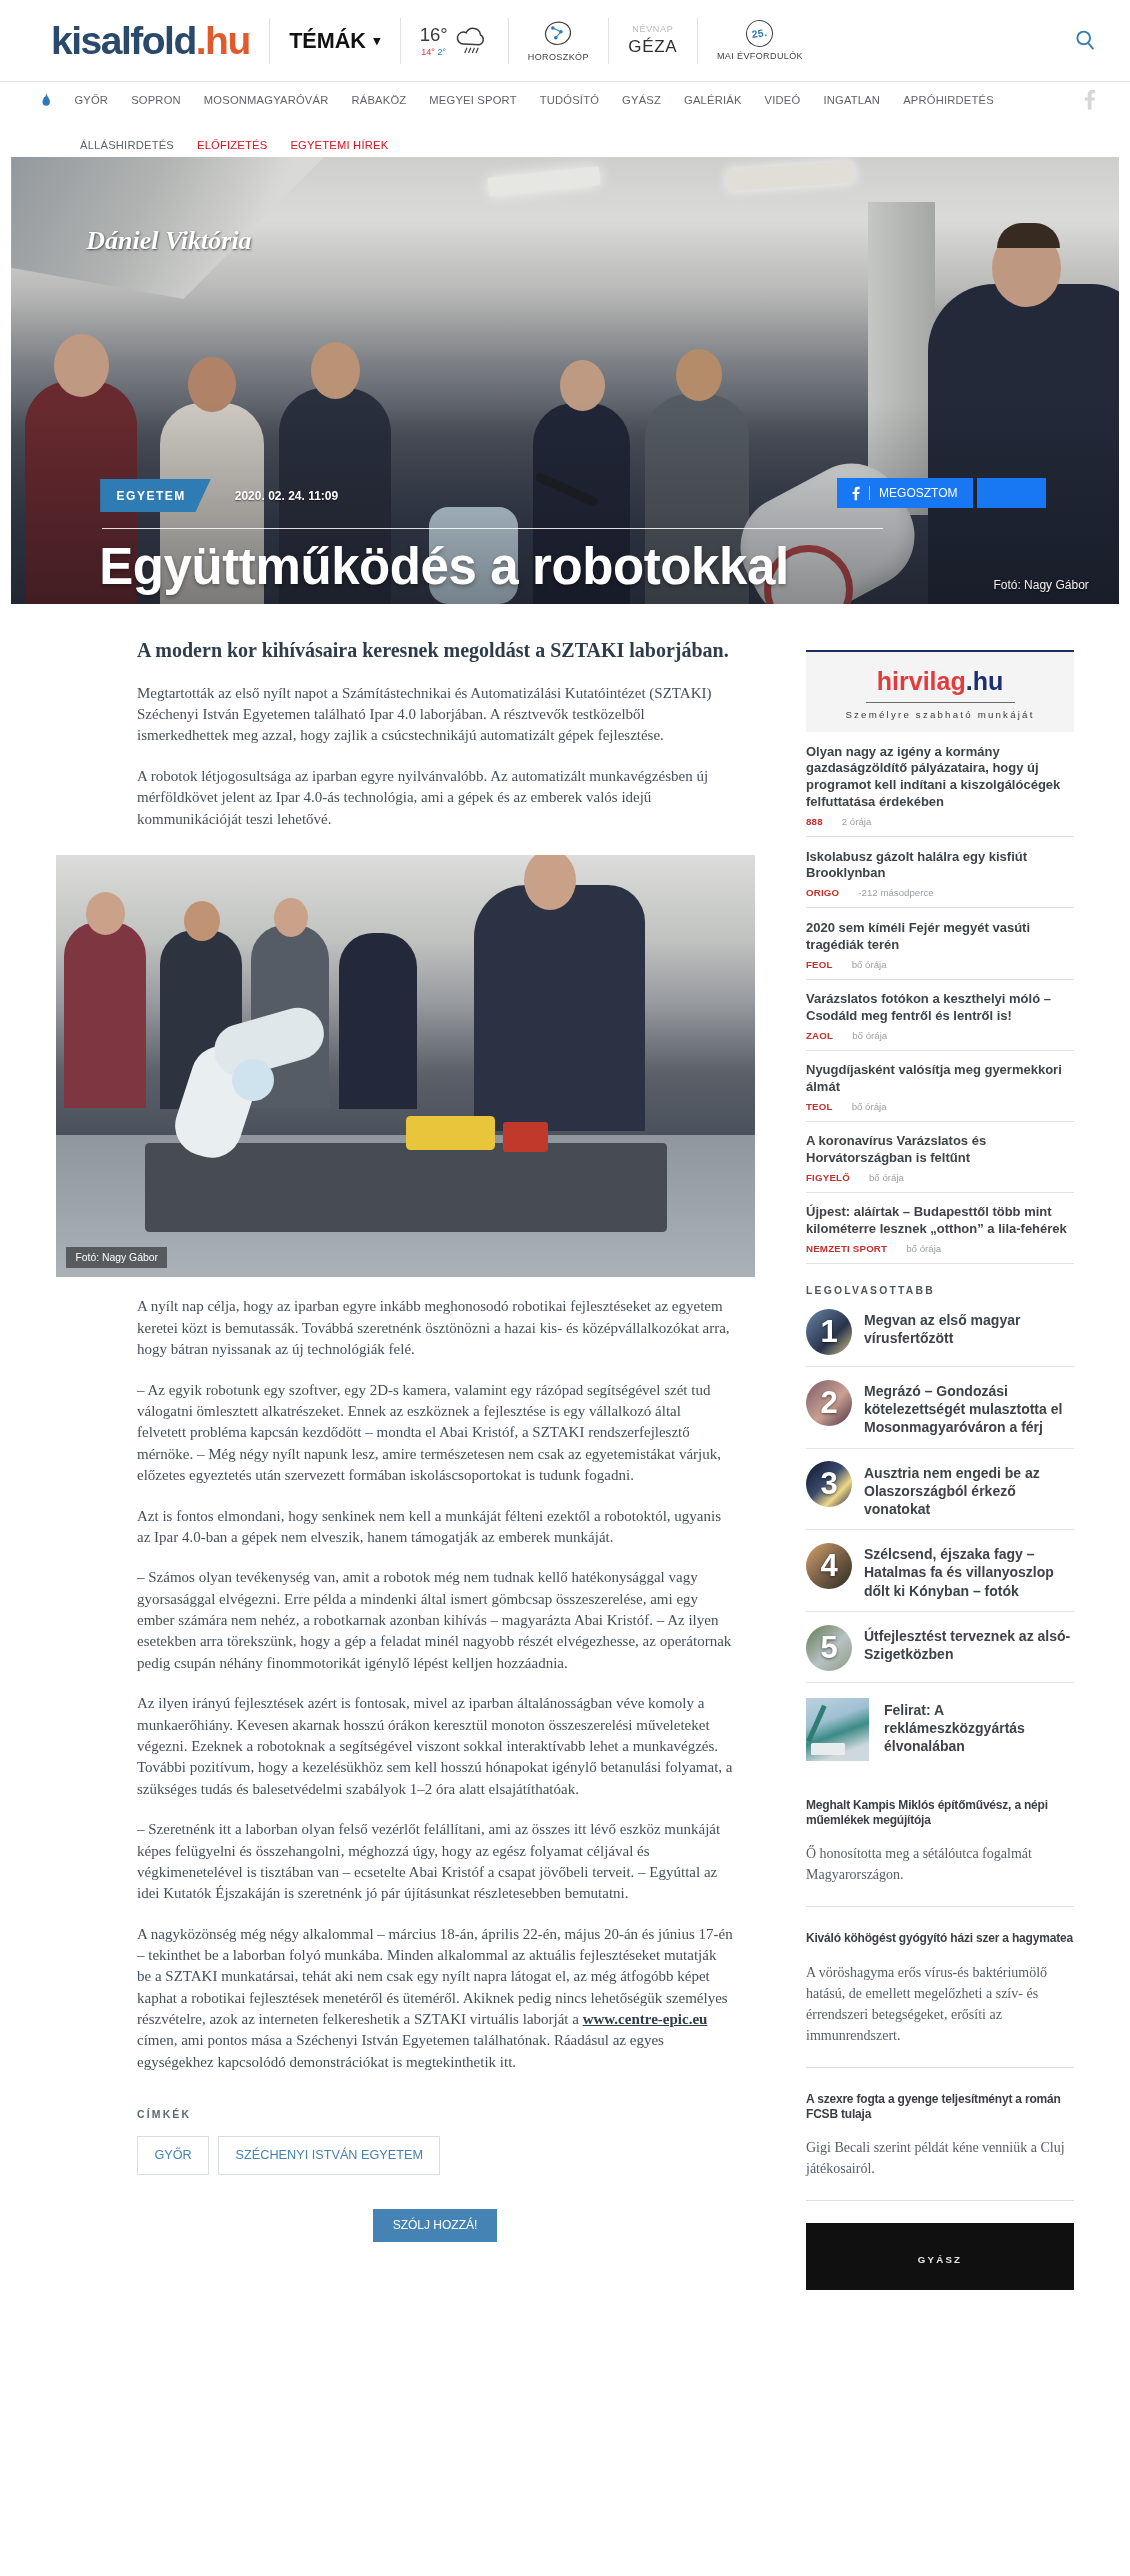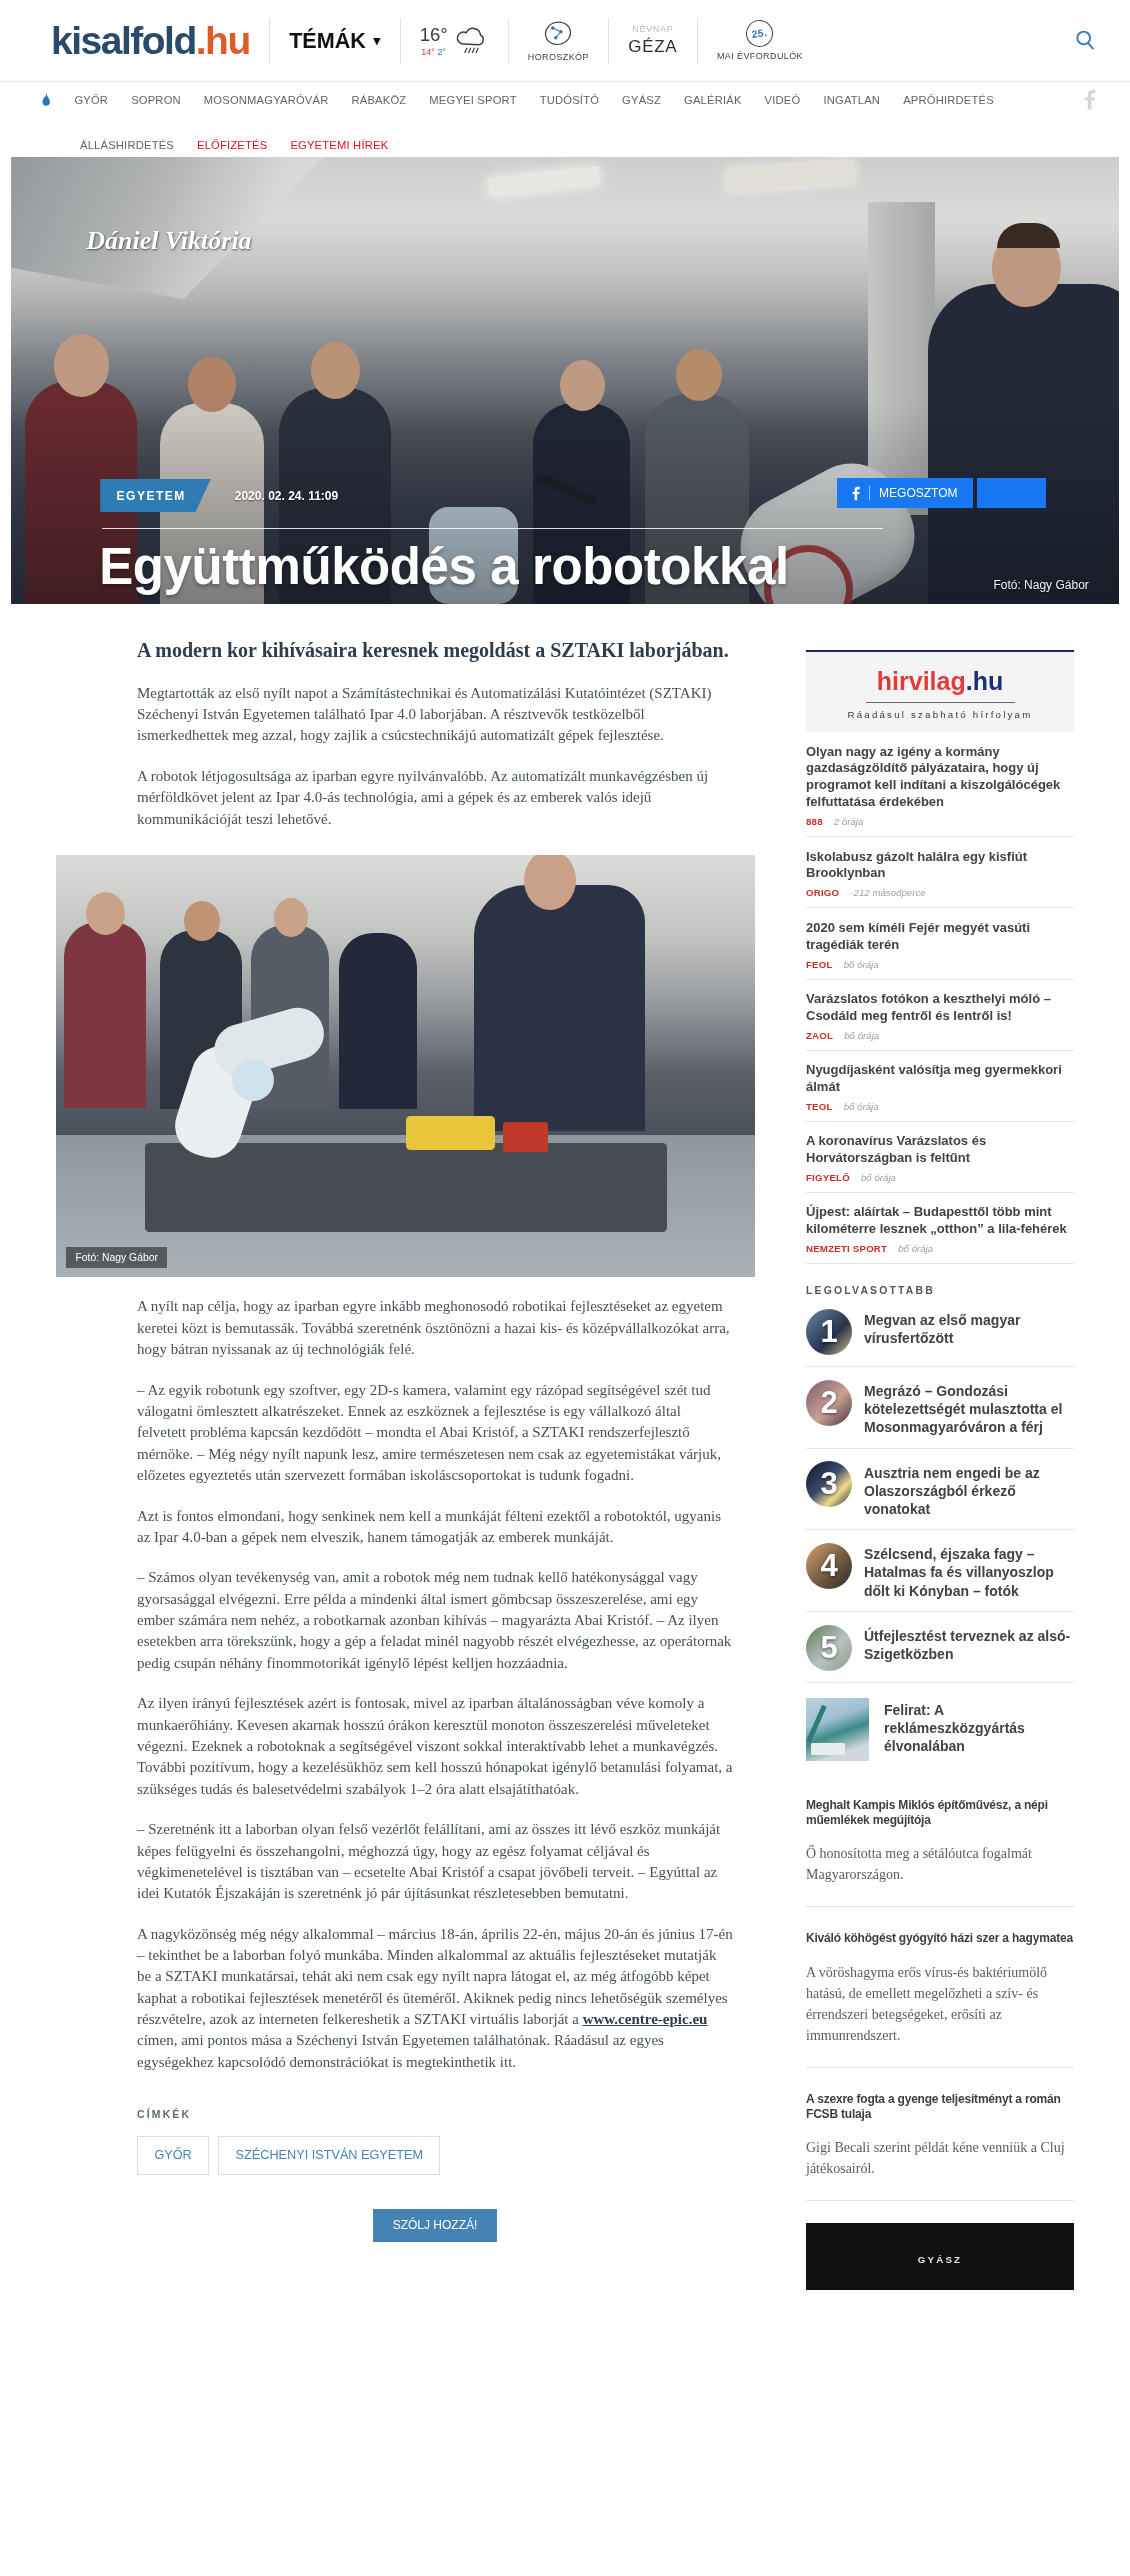--- a/index.html
+++ b/index.html
@@ -70,21 +70,21 @@
   .sidebar { width:268px; margin-left:51px; margin-top:46px; flex-shrink:0; }
   .hirvilag { border-top:2.2px solid #1c2f59; background:#f4f4f4; text-align:center; padding:15px 0 12px; cursor:pointer; }
   .hv-logo { font-size:25px; font-weight:bold; letter-spacing:0; }
   .hv-logo .red { color:#e23b3b; } .hv-logo .navy { color:#1c2f74; }
   .hv-rule { width:149px; height:0.7px; background:#6b6b6b; margin:6px auto 6.7px; }
   .hv-tagline { font-size:9.7px; letter-spacing:2.2px; color:#3a3a3a; }
   .news-item { padding:11.2px 0 9px; border-bottom:0.7px solid #e2e2e2; cursor:pointer; }
   .news-title { font-size:13px; font-weight:bold; color:#3e4347; line-height:1.3; }
   .news-meta { margin-top:5.2px; font-size:9.7px; }
   .news-src { color:#c4302b; font-weight:bold; letter-spacing:0.2px; }
-  .news-time { color:#9aa0a5; margin-left:11px;font-style:italic; }
+  .news-time { color:#9aa0a5; margin-left:19px; }
   .most-read-label { margin-top:21px; font-size:10.4px; font-weight:bold; letter-spacing:2.2px; color:#4e565c; }
   .mr-item { display:flex; gap:12px; padding:12.7px 0 11.2px; border-bottom:0.7px solid #e6e6e6; align-items:flex-start; cursor:pointer; }
   .mr-thumb { position:relative; width:46px; height:46px; border-radius:50%; flex-shrink:0; overflow:hidden; }
   .mr-num { position:absolute; inset:0; display:flex; align-items:center; justify-content:center; font-size:31px; font-weight:800; color:#fff; text-shadow:0 0.7px 3px rgba(0,0,0,0.55); }
   .mr-title { font-size:14px; font-weight:bold; color:#3e4347; line-height:1.3; padding-top:2.2px; }
   .t1 { background:linear-gradient(135deg,#6a86a8,#27334a 60%,#d8c58a); }
   .t2 { background:linear-gradient(135deg,#7a5a6a,#caa193 55%,#4a2d3e); }
   .t3 { background:linear-gradient(135deg,#0d1322,#3a4a6e 45%,#f0d98a 70%,#111a2e); }
   .t4 { background:linear-gradient(135deg,#d8a26a,#7a6148 50%,#2e2a22); }
   .t5 { background:linear-gradient(135deg,#5e7a4e,#b8c2c6 55%,#8a9a7e); }
@@ -291,21 +291,21 @@
     </div>
   </article>
 
   <aside class="sidebar">
 
     <div class="hirvilag">
       <div class="hv-logo">
         <span class="red">hirvilag</span><span class="navy">.hu</span>
       </div>
       <div class="hv-rule"></div>
-      <div class="hv-tagline">Ráadásul szabható hírfolyam</div>
+      <div class="hv-tagline">Személyre szabható munkáját</div>
     </div>
 
     <div class="news-item">
       <div class="news-title">Olyan nagy az igény a kormány gazdaságzöldítő pályázataira, hogy új programot kell indítani a kiszolgálócégek felfuttatása érdekében</div>
       <div class="news-meta"><span class="news-src">888</span><span class="news-time">2 órája</span></div>
     </div>
     <div class="news-item">
       <div class="news-title">Iskolabusz gázolt halálra egy kisfiút Brooklynban</div>
       <div class="news-meta"><span class="news-src">ORIGO</span><span class="news-time">-212 másodperce</span></div>
     </div>

